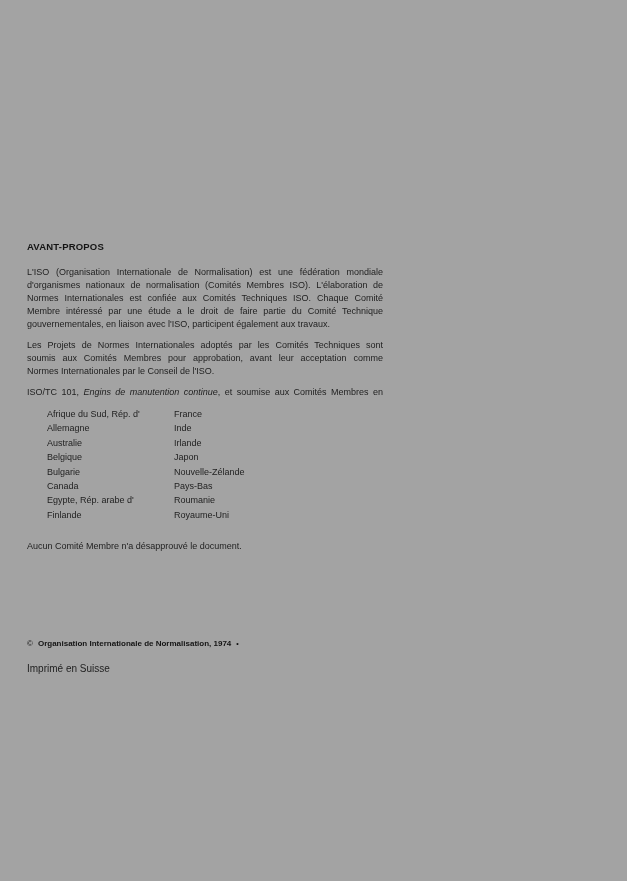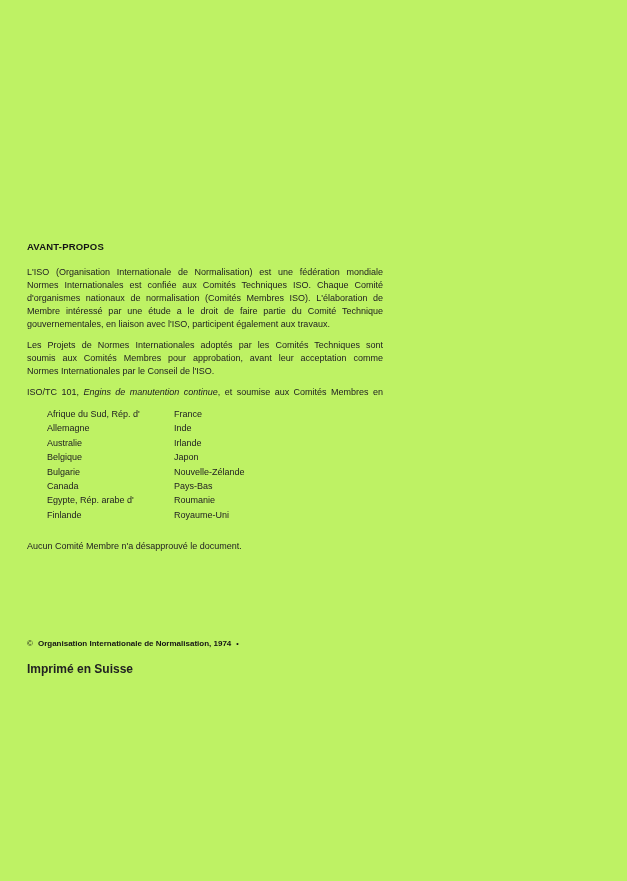--- a/index.html
+++ b/index.html
@@ -1,20 +1,20 @@
 <!DOCTYPE html>
 <html><head>
 <meta charset="utf-8">
 <style>
   html, body { margin: 0; padding: 0; background: #ffffff; }
   .page {
     position: relative;
     width: 627px;
     height: 881px;
-    background: #bef264;
+    background: #a3a3a3;
     font-family: "Liberation Sans", sans-serif;
     color: #222222;
     overflow: hidden;
   }
   .content {
     position: absolute;
     left: 27px;
     top: 241px;
     width: 356px;
     font-size: 9px;
@@ -53,38 +53,38 @@
     margin-top: 86px;
     font-size: 8px;
     color: #141414;
     line-height: 10px;
   }
   .copyright .sym { font-weight: 400; margin-right: 5px; }
   .copyright .ctext { font-weight: 700; }
   .copyright .bullet { font-weight: 700; margin-left: 5px; font-size: 7px; }
   .printed {
     margin: 15px 0 0 0;
-    font-size: 12px;
-    font-weight: 700;
+    font-size: 10px;
+    font-weight: 400;
     line-height: 10px;
   }
 </style>
 </head>
 <body>
 
 <div class="page">
   <div class="content">
 
     <h1 class="heading">AVANT-PROPOS</h1>
 
     <div id="paragraphs">
         <div class="para">
           <div class="line"><span>L'ISO (Organisation Internationale de Normalisation) est une fédération mondiale</span></div>
+          <div class="line"><span>d'organismes nationaux de normalisation (Comités Membres ISO). L'élaboration de</span></div>
           <div class="line"><span>Normes Internationales est confiée aux Comités Techniques ISO. Chaque Comité</span></div>
-          <div class="line"><span>d'organismes nationaux de normalisation (Comités Membres ISO). L'élaboration de</span></div>
           <div class="line"><span>Membre intéressé par une étude a le droit de faire partie du Comité Technique</span></div>
           <div class="line line-last"><span>gouvernementales, en liaison avec l'ISO, participent également aux travaux.</span></div>
         </div>
         <div class="para">
           <div class="line"><span>Les Projets de Normes Internationales adoptés par les Comités Techniques sont</span></div>
           <div class="line"><span>soumis aux Comités Membres pour approbation, avant leur acceptation comme</span></div>
           <div class="line line-last"><span>Normes Internationales par le Conseil de l'ISO.</span></div>
         </div>
         <div class="para">
           <div class="line"><span>ISO/TC 101, </span><span class="italic">Engins de manutention continue</span><span>, et soumise aux Comités Membres en</span></div>

